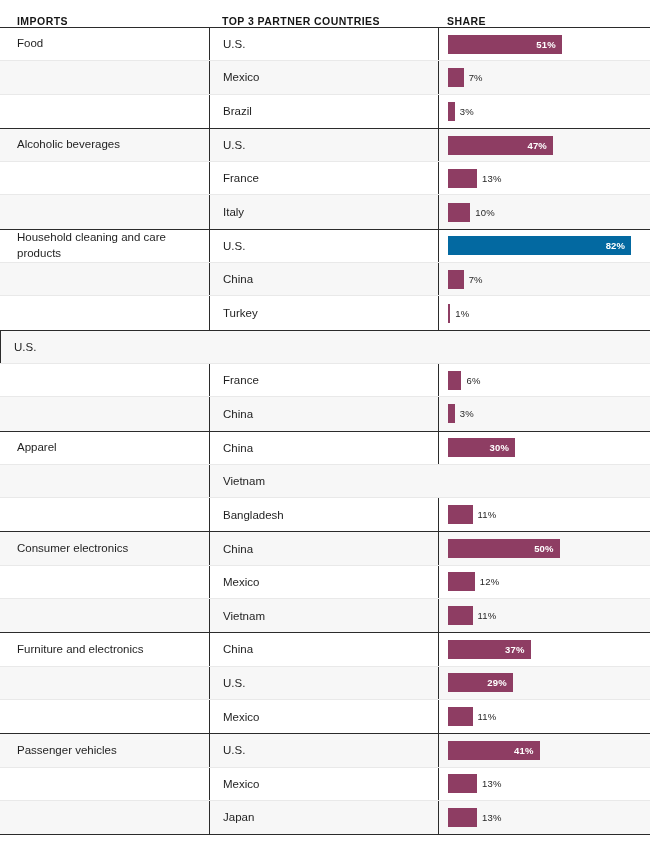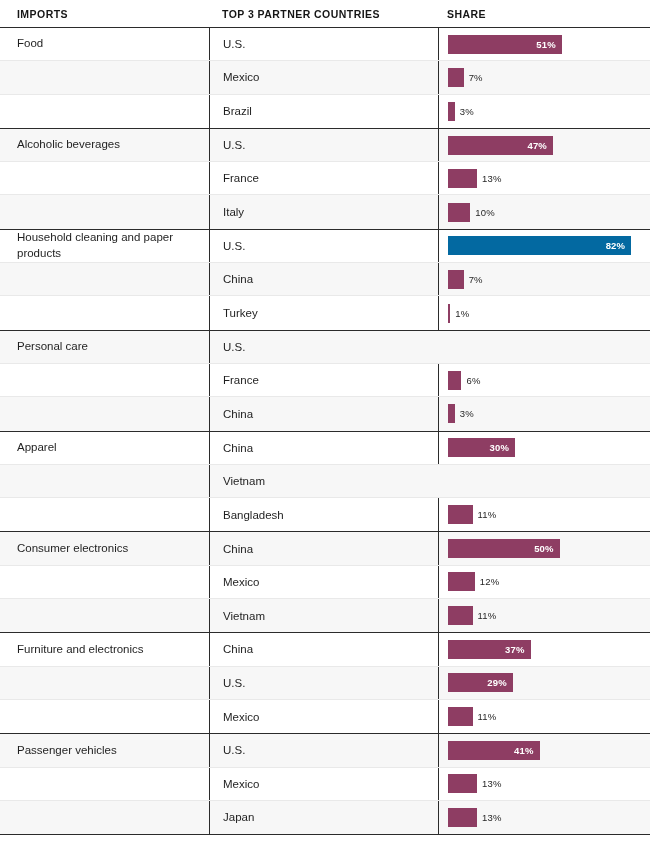--- a/index.html
+++ b/index.html
@@ -17,21 +17,21 @@
 
   .table-wrap {
     width: 650px;
     box-sizing: border-box;
   }
 
   
   .head-row {
     display: flex;
     height: 28px;
-    align-items: center;
+    align-items: flex-end;
     border-bottom: 1.6px solid #2b2b2b;
     box-sizing: border-box;
   }
   .head-cell {
     font-size: 10.5px;
     font-weight: bold;
     letter-spacing: 0.45px;
     color: #161616;
     text-transform: uppercase;
     box-sizing: border-box;
@@ -188,21 +188,21 @@
           <div class="cell cell-share">
             <div class="bar-holder">
               <div class="bar" style="width: 22.35px; background: rgb(142, 61, 99);"></div>
               <span class="bar-label-out">10%</span>
             </div>
           </div>
         </div>
       </div>
       <div class="group">
         <div class="row">
-          <div class="cell cell-import">Household cleaning and paper products</div>
+          <div class="cell cell-import">Household cleaning and care products</div>
           <div class="cell cell-partner">U.S.</div>
           <div class="cell cell-share">
             <div class="bar-holder">
               <div class="bar" style="width: 183.27px; background: #0369a1;">
                 <span class="bar-label-in">82%</span>
               </div>
             </div>
           </div>
         </div>
         <div class="row shaded">
@@ -221,21 +221,20 @@
           <div class="cell cell-share">
             <div class="bar-holder">
               <div class="bar" style="width: 2.235px; background: rgb(142, 61, 99);"></div>
               <span class="bar-label-out">1%</span>
             </div>
           </div>
         </div>
       </div>
       <div class="group">
         <div class="row shaded">
-          <div class="cell cell-import">Personal care</div>
           <div class="cell cell-partner">U.S.</div>
         </div>
         <div class="row">
           <div class="cell cell-import"></div>
           <div class="cell cell-partner">France</div>
           <div class="cell cell-share">
             <div class="bar-holder">
               <div class="bar" style="width: 13.41px; background: rgb(142, 61, 99);"></div>
               <span class="bar-label-out">6%</span>
             </div>

